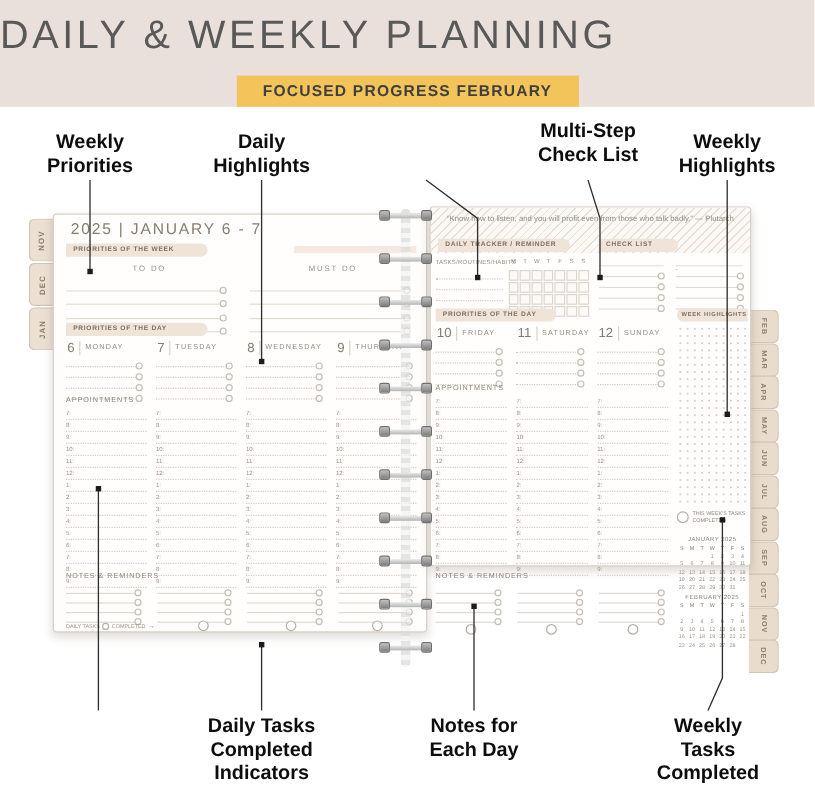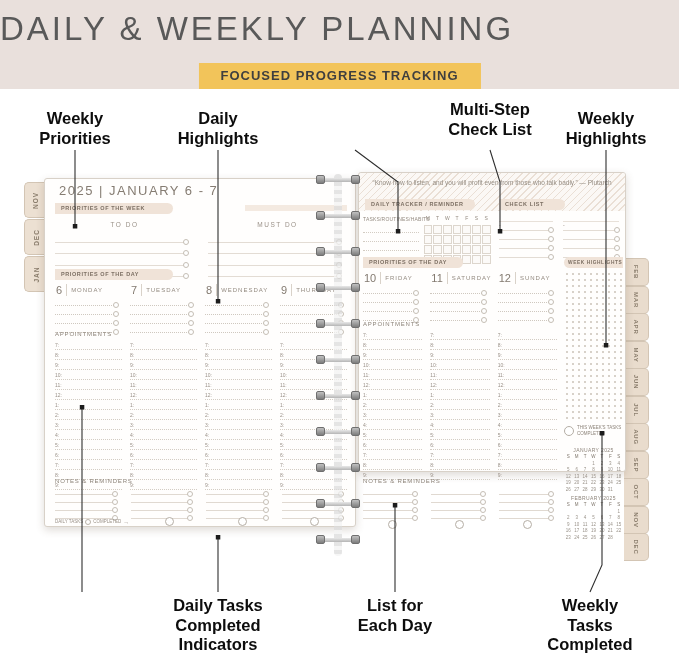--- a/index.html
+++ b/index.html
@@ -93,35 +93,35 @@
   .loop::after{right:0;}
 </style>
 </head>
 <body>
 
 <div class="canvas">
 
   <div class="top-band">
     <div class="main-title">DAILY &amp; WEEKLY PLANNING</div>
   </div>
-  <div class="badge">FOCUSED PROGRESS TRACKING</div>
+  <div class="badge">FOCUSED PROGRESS FEBRUARY</div>
 
   <div class="ann-label" style="left:75px;top:109px;">Weekly
 Priorities</div>
   <div class="ann-label" style="left:218px;top:109px;">Daily
 Highlights</div>
   <div class="ann-label" style="left:490px;top:100px;">Multi-Step
 Check List</div>
   <div class="ann-label" style="left:606px;top:109px;">Weekly
 Highlights</div>
 
   <div class="ann-label" style="left:218px;top:596px;">Daily Tasks
 Completed
 Indicators</div>
-  <div class="ann-label" style="left:395px;top:596px;">List for
+  <div class="ann-label" style="left:395px;top:596px;">Notes for
 Each Day</div>
   <div class="ann-label" style="left:590px;top:596px;">Weekly Tasks
 Completed
 Check Box</div>
 
   <div class="tab-l" style="top:182px;">
       <span>NOV</span>
     </div>
   <div class="tab-l" style="top:219px;">
       <span>DEC</span>

